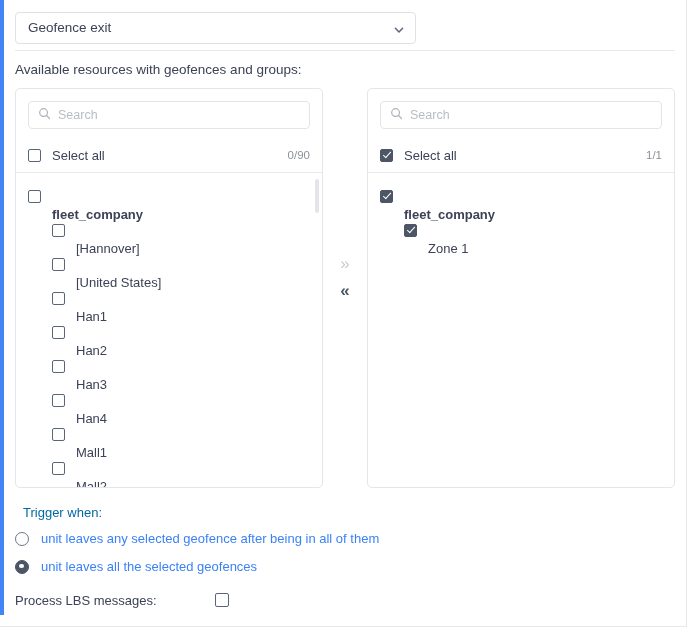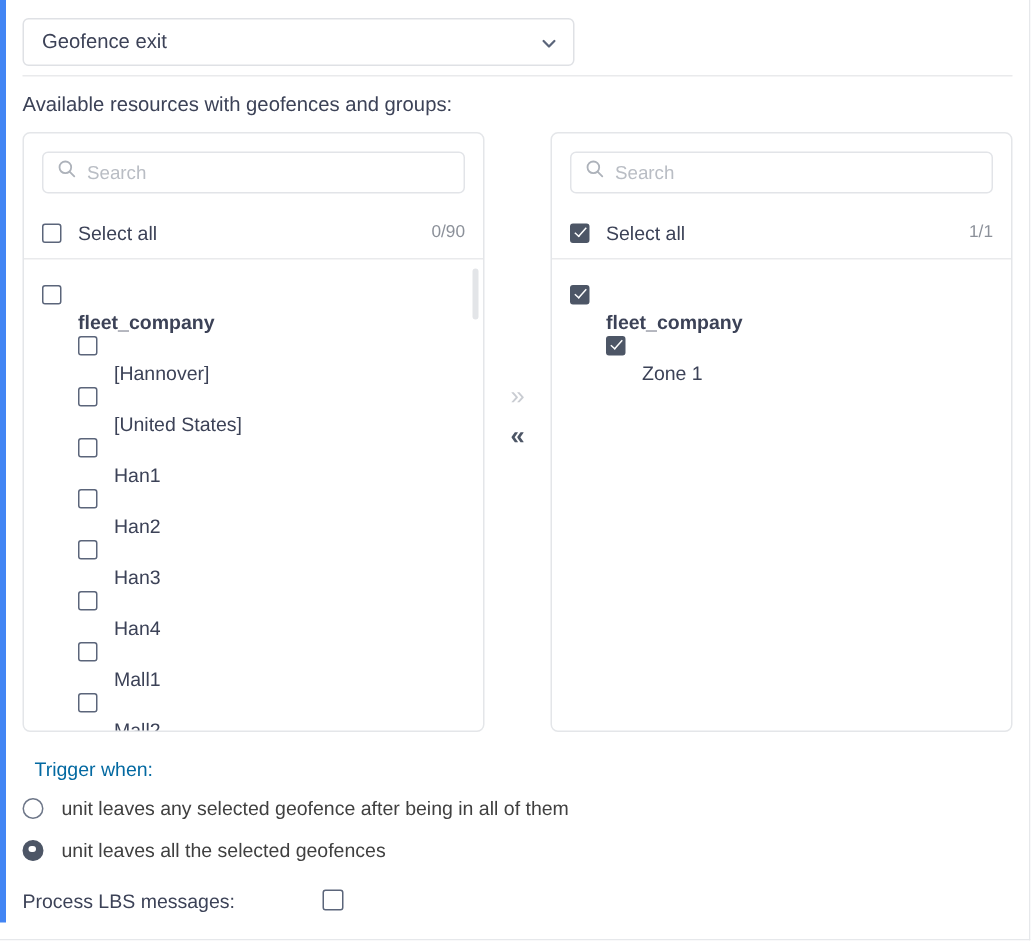--- a/index.html
+++ b/index.html
@@ -32,21 +32,21 @@
     width: 4px;
     height: 615px;
     background: #4285f4;
   }
 
   
   .type-select {
     position: absolute;
     left: 15px;
     top: 12px;
-    width: 368px;
+    width: 401px;
     height: 32px;
     box-sizing: border-box;
     border: 1px solid #dfe1e5;
     border-radius: 4px;
     background: #fff;
     display: flex;
     align-items: center;
     padding: 0 10px 0 12px;
     cursor: pointer;
   }
@@ -234,21 +234,21 @@
     position: absolute;
     left: 15px;
     display: flex;
     align-items: center;
     cursor: pointer;
   }
   .radio-row.r1 { top: 531px; }
   .radio-row.r2 { top: 559px; }
   .radio-row .txt {
     font-size: 13px;
-    color: #404040;
+    color: #3b82f6;
     margin-left: 12px;
     white-space: nowrap;
   }
   .rb {
     width: 14px;
     height: 14px;
     box-sizing: border-box;
     border: 1.5px solid #6d7688;
     border-radius: 50%;
     background: #fff;

